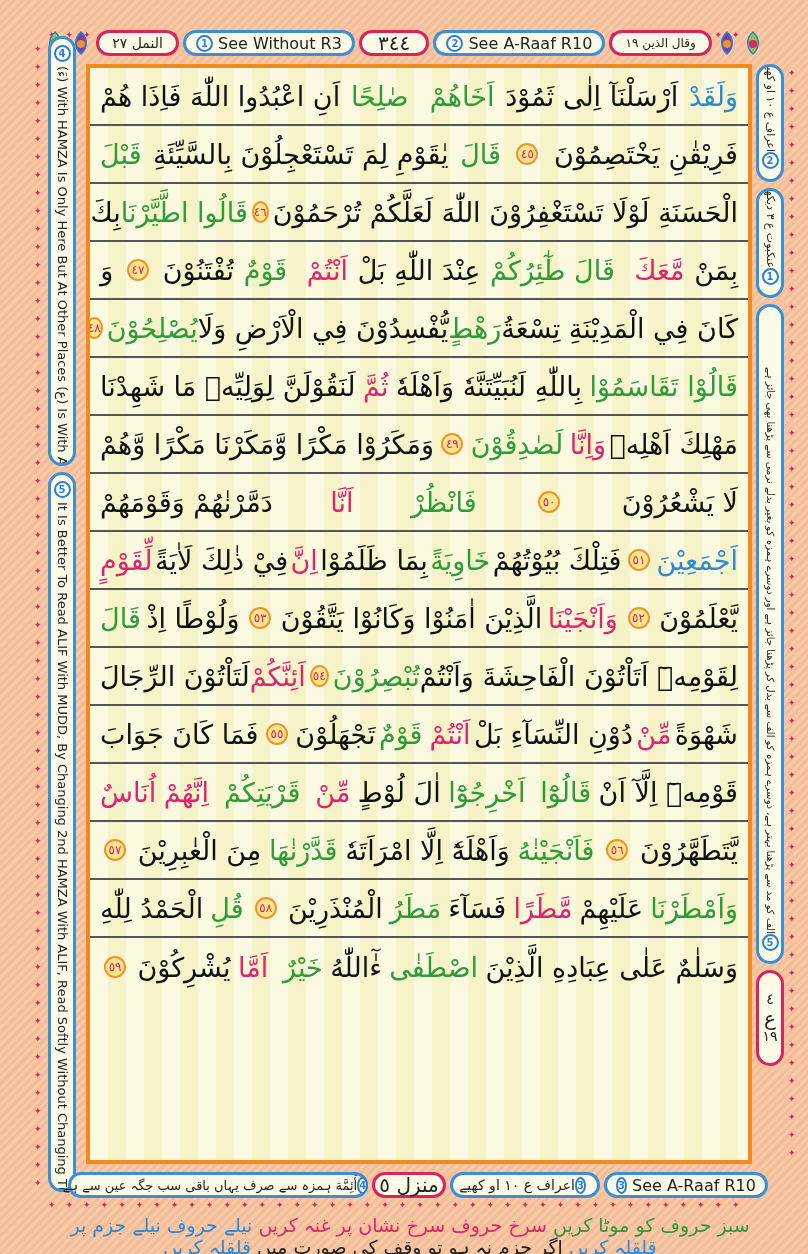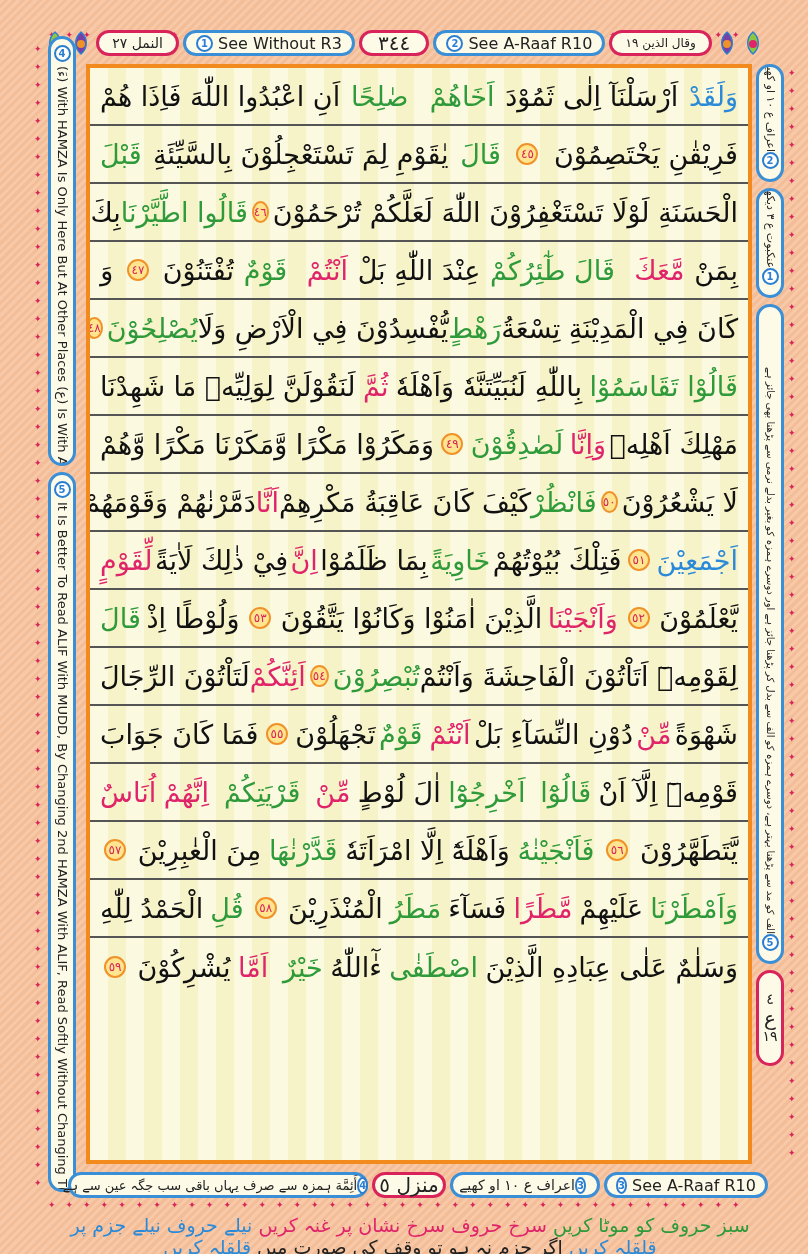--- a/index.html
+++ b/index.html
@@ -324,21 +324,20 @@
         <span class="p">وَاِنَّا</span>
         <span> </span>
         <span class="g">لَصٰدِقُوْنَ</span>
         <span class="vm">٤٩</span>
         <span>وَمَكَرُوْا مَكْرًا وَّمَكَرْنَا مَكْرًا وَّهُمْ</span>
       </div>
       <div class="line">
         <span>لَا يَشْعُرُوْنَ</span>
         <span class="vm">٥٠</span>
         <span class="g">فَانْظُرْ</span>
-        <span> كَيْفَ كَانَ عَاقِبَةُ مَكْرِهِمْ </span>
         <span class="p">اَنَّا</span>
         <span> دَمَّرْنٰهُمْ وَقَوْمَهُمْ</span>
       </div>
       <div class="line">
         <span class="b">اَجْمَعِيْنَ</span>
         <span class="vm">٥١</span>
         <span>فَتِلْكَ بُيُوْتُهُمْ </span>
         <span class="g">خَاوِيَةً</span>
         <span> بِمَا ظَلَمُوْا </span>
         <span class="p">اِنَّ</span>

